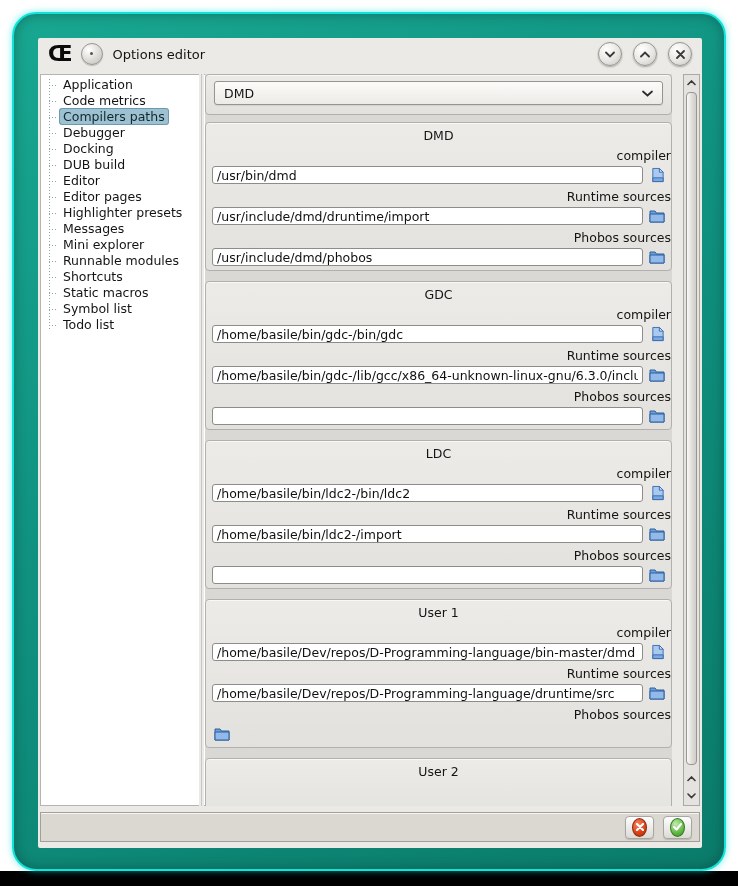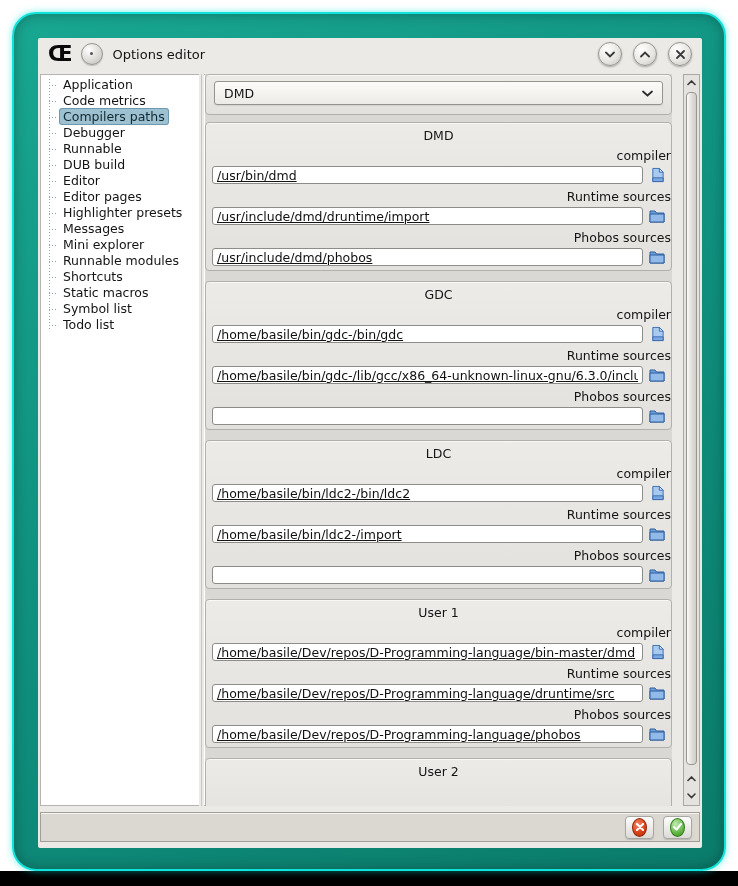--- a/index.html
+++ b/index.html
@@ -35,21 +35,21 @@
   
   .splitter{position:absolute;left:161px;top:36px;width:5px;bottom:42px;background:#ECEAE6;}
   .splitter::after{content:"";position:absolute;left:2px;top:0;bottom:0;width:1px;background:#c8c6c2;}
   
   .viewport{position:absolute;left:167px;top:36px;width:467px;bottom:42px;background:#DAD8D4;overflow:hidden;box-sizing:border-box;}
   .group{box-sizing:border-box;border:1px solid #b2b0ac;border-radius:4px;margin-bottom:10px;
          background:linear-gradient(180deg,#EDEBE7 0%,#E3E1DD 100%);box-shadow:inset 0 1px 0 rgba(255,255,255,.65);}
   .group.compact{margin-bottom:7px;}
   .group-title{text-align:center;font-size:12.5px;padding:5px 0 1px;}
   .field-label{text-align:right;font-size:12.5px;padding:4px 0 2px;}
-  .field-row{display:flex;align-items:center;gap:4px;padding:0 4px 0 6px;height:20px;text-decoration:underline;}
+  .field-row{display:flex;align-items:center;gap:4px;padding:0 4px 0 6px;height:20px;}
   .field-row input{flex:1;height:18px;box-sizing:border-box;border:1px solid #8e8c88;border-radius:3px;background:#fff;
          font-family:"DejaVu Sans","Liberation Sans",sans-serif;font-size:12.5px;padding:0 4px;color:#111;outline:none;}
   .icon-btn{width:20px;height:18px;border:none;background:transparent;padding:0;display:flex;align-items:center;justify-content:center;cursor:pointer;}
   .combo{margin:6px 8px 9px;height:22px;border:1px solid #96948e;border-radius:3px;
          background:linear-gradient(#fcfbf9,#edebe7);display:flex;align-items:center;justify-content:space-between;
          padding:0 9px;font-size:12.5px;cursor:pointer;box-shadow:0 1px 1px rgba(0,0,0,.08);}
   .grp-pad{padding-bottom:3px;}
   
   .scrollbar{position:absolute;right:2px;top:36px;width:17px;bottom:42px;background:#E5E3DF;
              border:1px solid #aaa8a4;box-sizing:border-box;}
@@ -99,21 +99,21 @@
         </span>
       </div>
 
       <div class="sidebar">
         <div class="treeline"></div>
         <div style="padding-top:2px;">
           <div class="side-item"><span class="side-label">Application</span></div>
           <div class="side-item"><span class="side-label">Code metrics</span></div>
           <div class="side-item selected"><span class="side-label">Compilers paths</span></div>
           <div class="side-item"><span class="side-label">Debugger</span></div>
-          <div class="side-item"><span class="side-label">Runnable</span></div>
+          <div class="side-item"><span class="side-label">Docking</span></div>
           <div class="side-item"><span class="side-label">DUB build</span></div>
           <div class="side-item"><span class="side-label">Editor</span></div>
           <div class="side-item"><span class="side-label">Editor pages</span></div>
           <div class="side-item"><span class="side-label">Highlighter presets</span></div>
           <div class="side-item"><span class="side-label">Messages</span></div>
           <div class="side-item"><span class="side-label">Mini explorer</span></div>
           <div class="side-item"><span class="side-label">Runnable modules</span></div>
           <div class="side-item"><span class="side-label">Shortcuts</span></div>
           <div class="side-item"><span class="side-label">Static macros</span></div>
           <div class="side-item"><span class="side-label">Symbol list</span></div>
@@ -257,21 +257,20 @@
             <input type="text" value="/home/basile/Dev/repos/D-Programming-language/druntime/src" style="">
             <button class="icon-btn">
               <svg width="16" height="14" viewBox="0 0 16 14">
                   <path d="M1 2h5l1.5 2H15v9H1z" fill="#6da0da" stroke="#2f5f9e"></path>
                   <path d="M1 5h14v8H1z" fill="#91b9e9" stroke="#2f5f9e"></path>
                 </svg>
             </button>
           </div>
           <div class="field-label">Phobos sources</div>
           <div class="field-row grp-pad">
-            <input type="text" value="/home/basile/Dev/repos/D-Programming-language/phobos" style="">
             <button class="icon-btn">
               <svg width="16" height="14" viewBox="0 0 16 14">
                   <path d="M1 2h5l1.5 2H15v9H1z" fill="#6da0da" stroke="#2f5f9e"></path>
                   <path d="M1 5h14v8H1z" fill="#91b9e9" stroke="#2f5f9e"></path>
                 </svg>
             </button>
           </div>
         </div>
 
         <div class="group" style="height:70px;">

